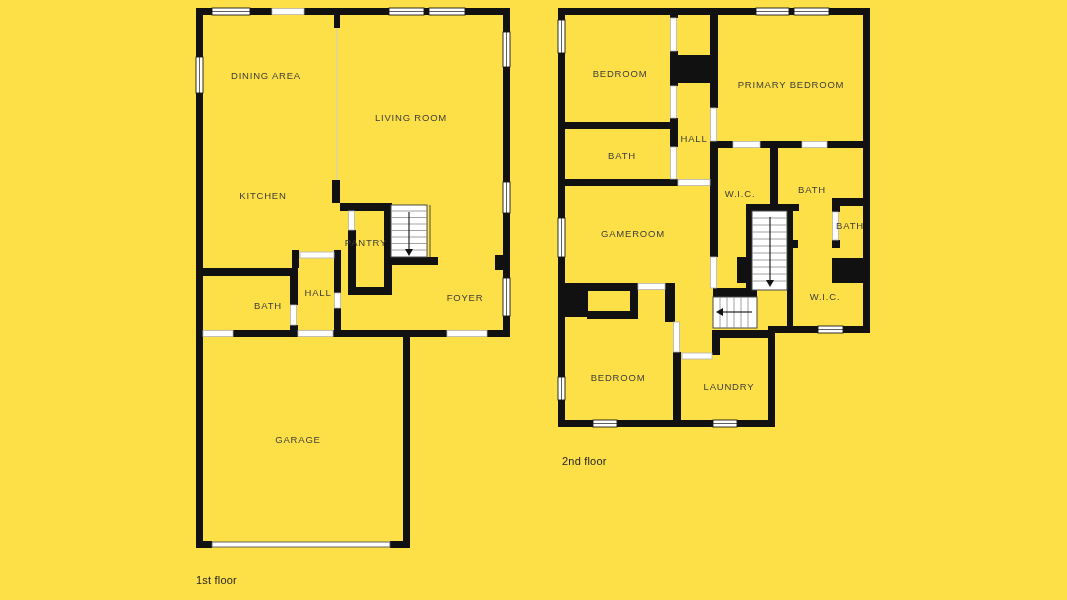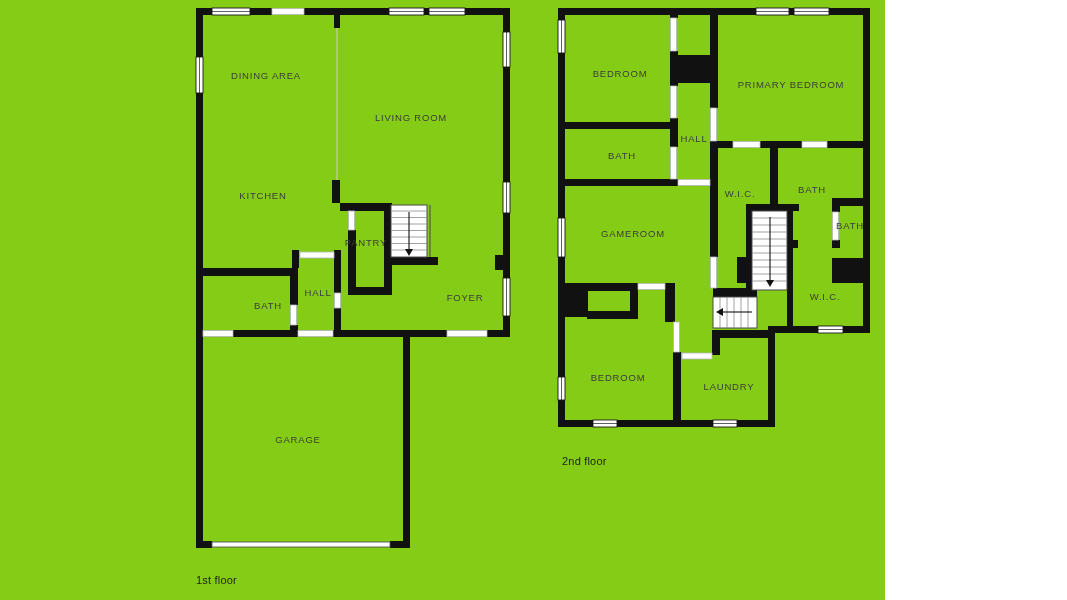--- a/index.html
+++ b/index.html
@@ -1,16 +1,16 @@
 <!DOCTYPE html>
 <html><head>
 <meta charset="utf-8">
 <style>
   html,body{margin:0;padding:0;background:#ffffff;}
-  .stage{position:relative;width:885px;height:600px;background:#84cc16;overflow:hidden;
+  .stage{position:relative;width:1067px;height:600px;background:#fde047;overflow:hidden;
          font-family:"Liberation Sans", sans-serif;}
   svg{display:block;}
   text.room{font-size:9.5px;letter-spacing:.8px;fill:#3c3c3c;}
   text.caption{font-size:11px;fill:#1f1f1f;letter-spacing:.2px;}
   .wall{fill:#111;}
   .win{fill:#fff;stroke:#1a1a1a;stroke-width:0.9;}
   .winline{stroke:#1a1a1a;stroke-width:0.7;}
   .thr{fill:#fff;stroke:#b5b5b5;stroke-width:0.8;}
   .stairbox{fill:#fff;stroke:#4a4a4a;stroke-width:1;}
   .rung{stroke:#8a8a8a;stroke-width:0.8;}

